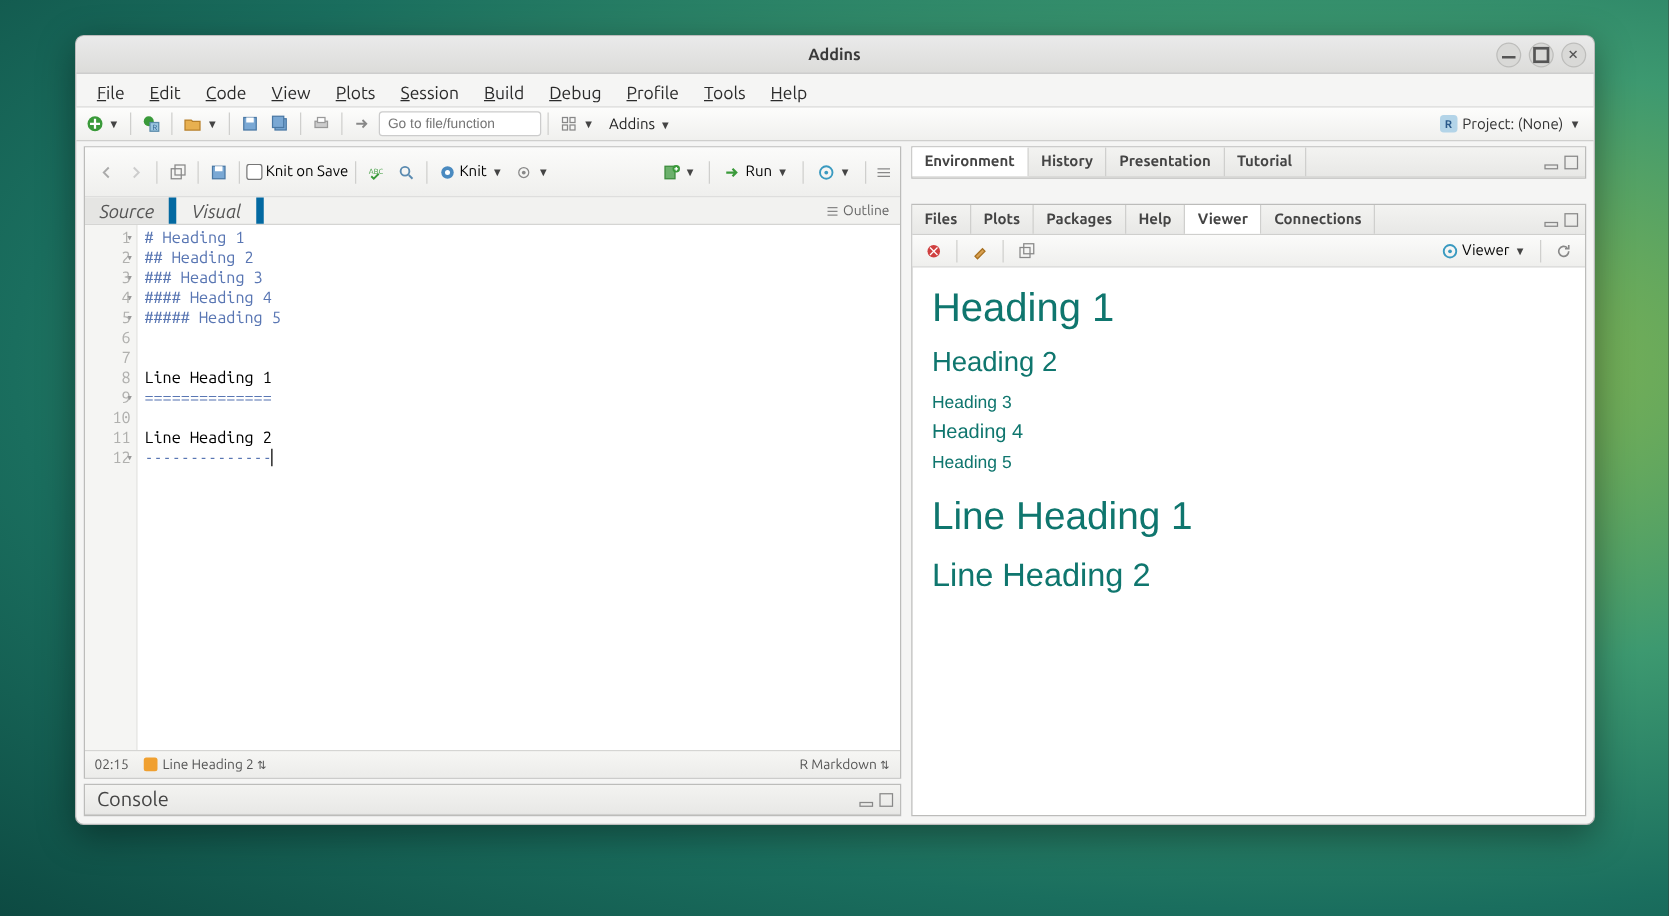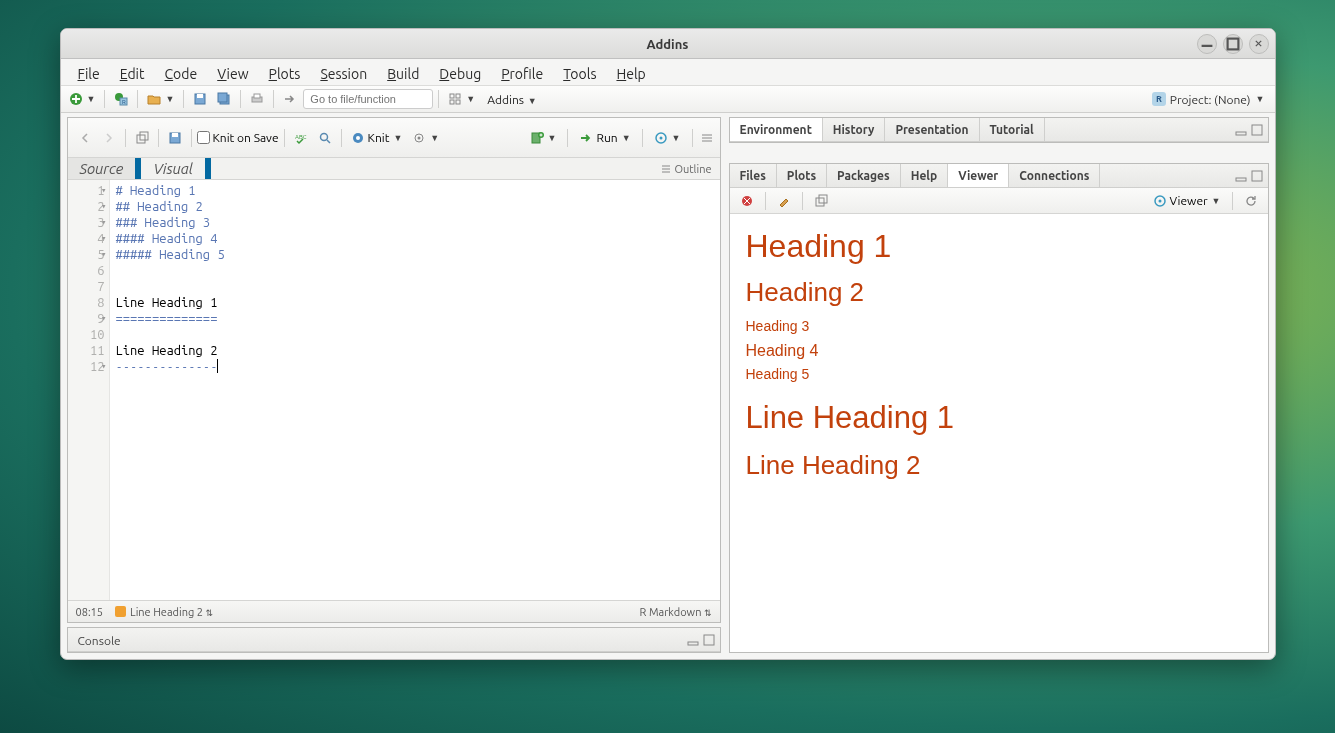--- a/index.html
+++ b/index.html
@@ -181,35 +181,35 @@
   border-top: 1px solid #d5d5d3; display: flex;
   align-items: center; padding: 0 8px; font-size: 11px; color: #555;
 }
 .status-section-icon {
   width: 11px; height: 11px; background: #f0a030;
   display: inline-block; margin-right: 4px; border-radius: 2px;
 }
 .status-right { margin-left: auto; }
 .console-title {
   height: 24px; display: flex; align-items: center;
-  padding: 0 10px; font-size: 12px; color: #444;
+  padding: 0 10px; font-size: 16px; color: #444;
 }
 .viewer-toolbar {
   height: 26px; background: linear-gradient(#fbfbfa, #efefed);
   border-bottom: 1px solid #d5d5d3;
   display: flex; align-items: center; padding: 0 6px; gap: 4px;
 }
 .vt-right { margin-left: auto; display: flex; align-items: center; gap: 4px; font-size: 12px; }
 .viewer-body {
   flex: 1; padding: 14px 16px; overflow: auto;
   font-family: "Helvetica Neue", Arial, sans-serif;
-  color: #c2410c;
+  color: #0f766e;
 }
 .viewer-body h1 { font-size: 32px; font-weight: 500; margin-bottom: 12px; }
-.viewer-body h2 { font-size: 26px; font-weight: 500; margin-bottom: 10px; }
+.viewer-body h2 { font-size: 22px; font-weight: 500; margin-bottom: 10px; }
 .viewer-body h3 { font-size: 14px; font-weight: 500; margin-bottom: 8px; }
 .viewer-body h4 { font-size: 16px; font-weight: 500; margin-bottom: 6px; }
 .viewer-body h5 { font-size: 14px; font-weight: 500; margin-bottom: 18px; }
 .viewer-body .lh1 { font-size: 31px; font-weight: 500; margin-bottom: 14px; }
 .viewer-body .lh2 { font-size: 26px; font-weight: 500; }
 .icon-svg { width: 14px; height: 14px; }
 </style>
 </head>
 <body>
 
@@ -453,21 +453,21 @@
                 <div class="code-line "></div>
                 <div class="code-line "></div>
                 <div class="code-line ">Line Heading 1</div>
                 <div class="code-line md-blue">==============</div>
                 <div class="code-line "></div>
                 <div class="code-line ">Line Heading 2</div>
                 <div class="code-line md-blue">--------------<span class="cursor"></span></div>
               </div>
           </div>
           <div class="editor-status">
-            <span>08:15</span>
+            <span>02:15</span>
             <span style="width:12px"></span>
             <span class="status-section-icon"></span>
             <span><span>Line Heading 2</span> <span style="font-size:9px">⇅</span></span>
             <span class="status-right"><span>R Markdown</span> <span style="font-size:9px">⇅</span></span>
           </div>
         </div>
 
         <div class="pane console-pane">
           <div class="tabs-row">
             <div class="console-title">Console</div>

